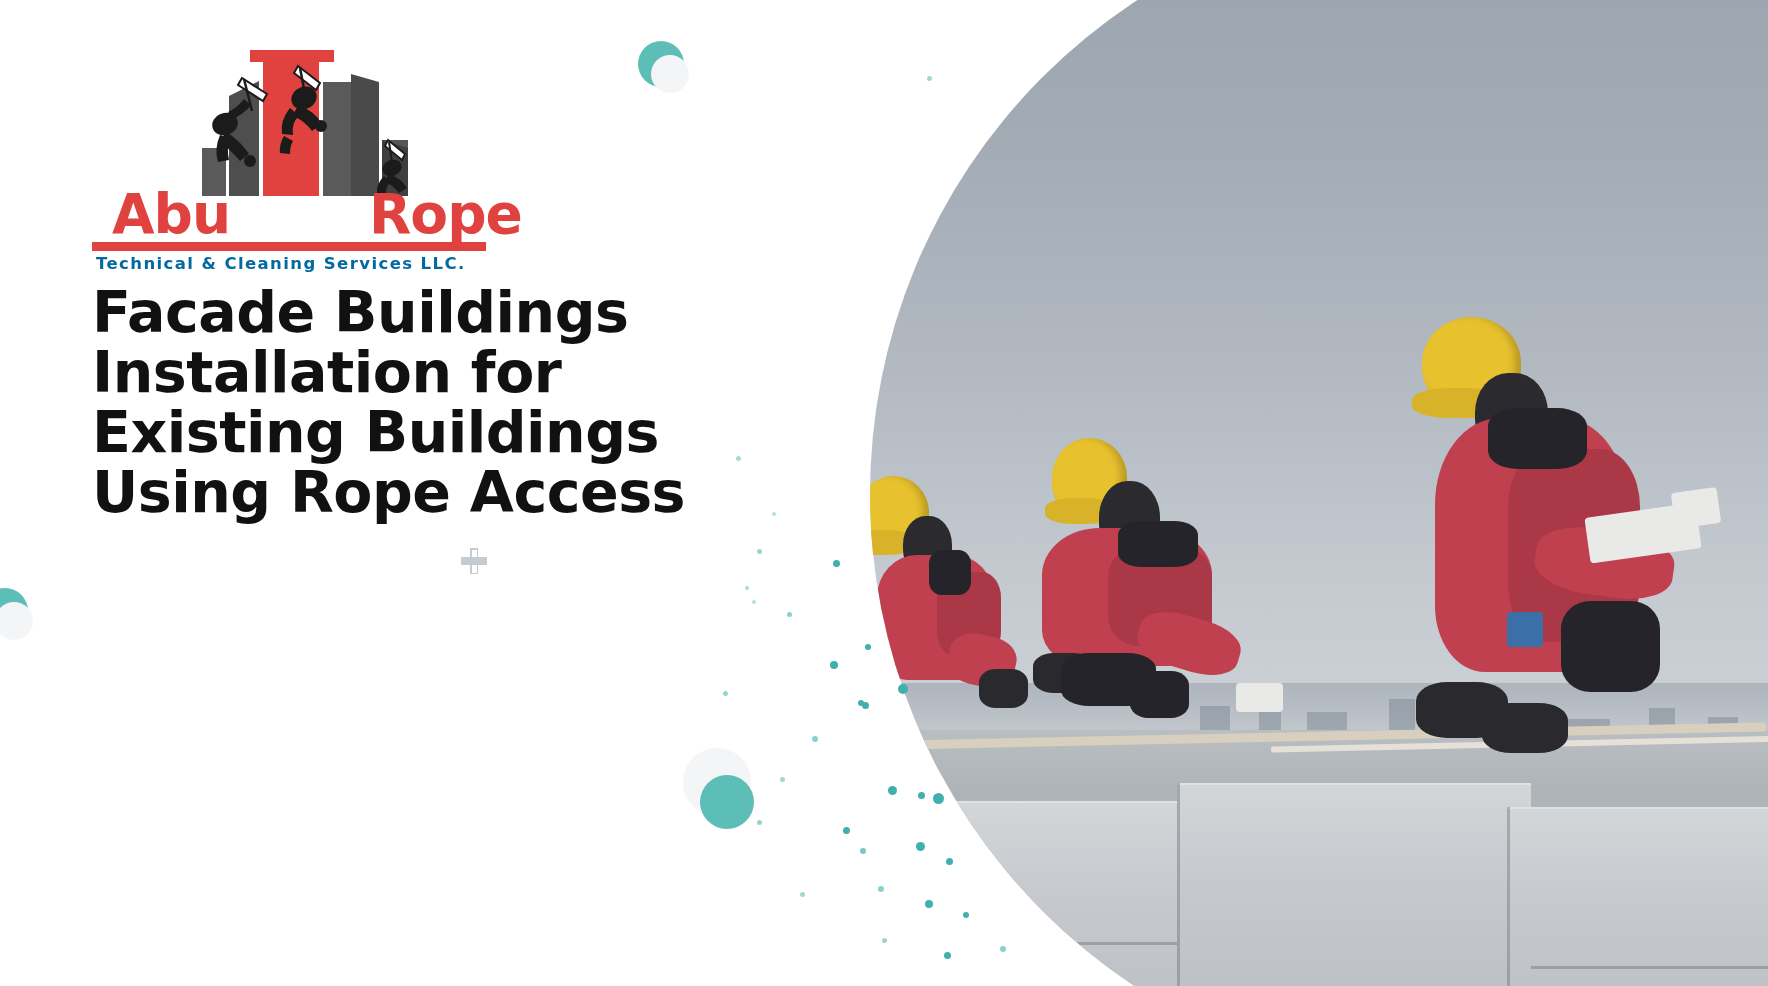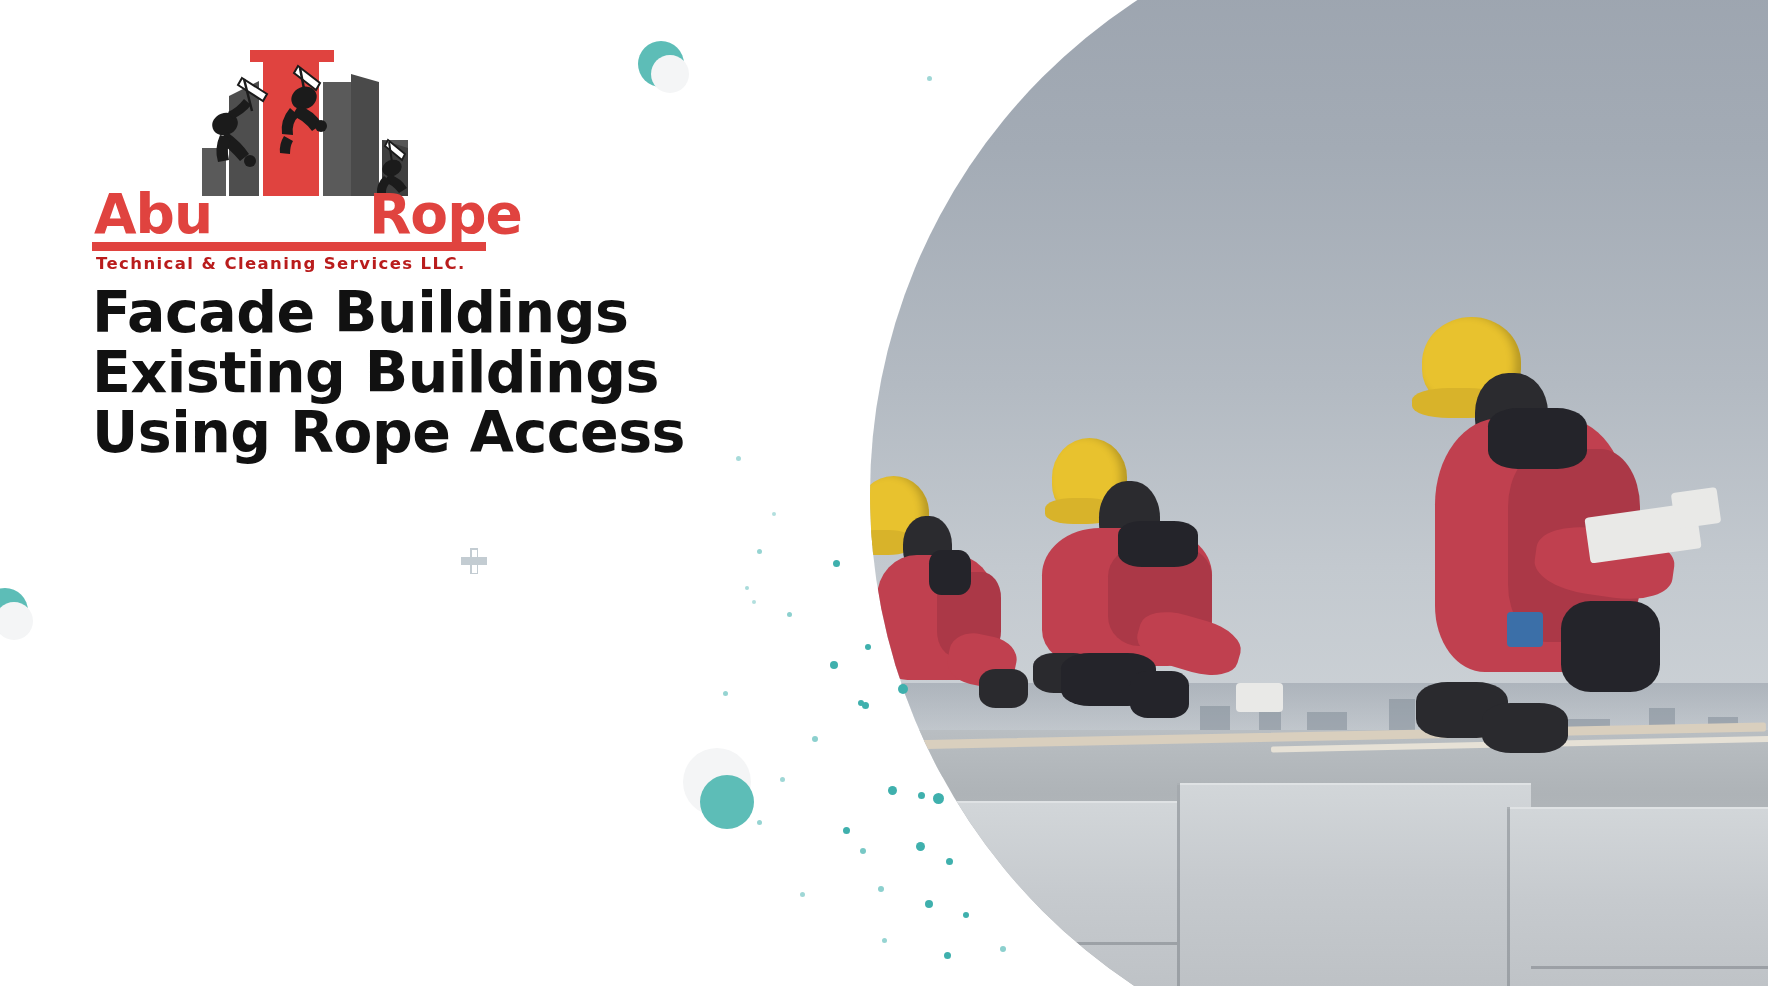--- a/index.html
+++ b/index.html
@@ -79,27 +79,27 @@
   
   .logo { position:absolute; left:92px; top:36px; width:400px; height:206px; }
   .logo-art { position:absolute; left:0; top:0; width:400px; height:160px; }
   .logo-wordmark {
     position:absolute; left:0; top:150px; width:400px; height:56px;
   }
   .lw-text {
     position:absolute; top:0; font-family:"DejaVu Sans", sans-serif;
     font-weight:bold; font-size:55px; color:#e0433f; letter-spacing:-1px; line-height:56px;
   }
-  .lw-abu { left:2px; }
+  .lw-abu { left:20px; }
   .lw-hail { left:277px; }
   .logo-rule { position:absolute; left:0; top:206px; width:394px; height:9px; background:#e0433f; }
   .logo-tag {
     position:absolute; left:4px; top:218px;
     font-family:"DejaVu Sans", sans-serif; font-weight:bold;
-    font-size:16.5px; color:#b91c1c; letter-spacing:1.4px; white-space:nowrap;
+    font-size:16.5px; color:#0369a1; letter-spacing:1.4px; white-space:nowrap;
   }
 
   
   .headline {
     position:absolute; left:92px; top:282px; width:620px;
     font-family:"DejaVu Sans", sans-serif;
     font-weight:bold;
     font-size:57px; line-height:60px;
     color:#111111;
     letter-spacing:-0.5px;
@@ -303,20 +303,21 @@
       <span class="lw-text lw-abu">Abu</span>
       <span class="lw-text lw-hail">Rope</span>
     </div>
 
     <div class="logo-rule"></div>
     <div class="logo-tag">Technical &amp; Cleaning Services LLC.</div>
   </div>
 
   <div class="headline">
     <div>Facade Buildings</div>
+    <div>Installation for</div>
     <div>Existing Buildings</div>
     <div>Using Rope Access</div>
   </div>
 
 
 
 
 </div>
 
 </body></html>

